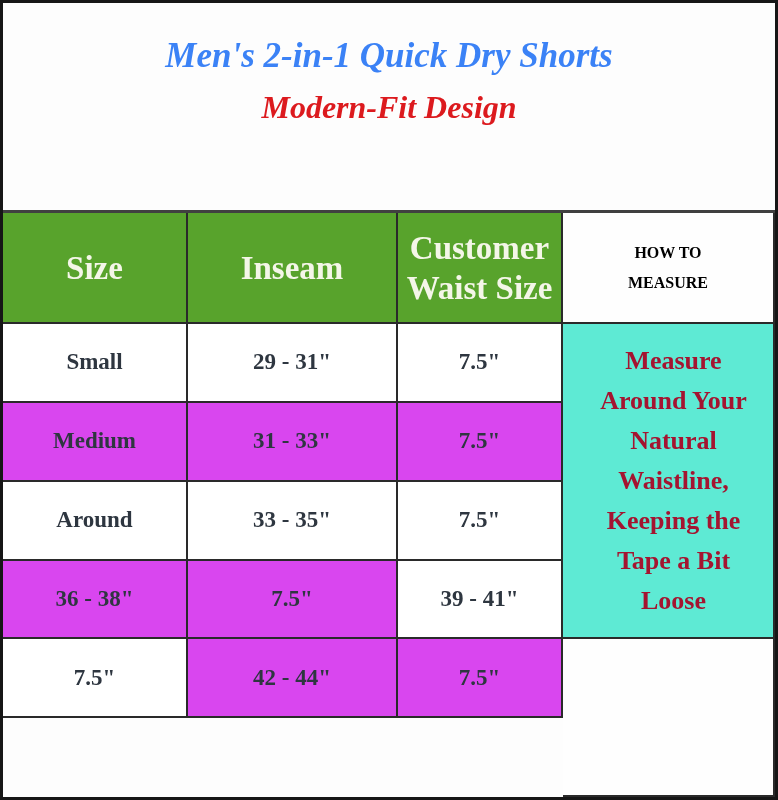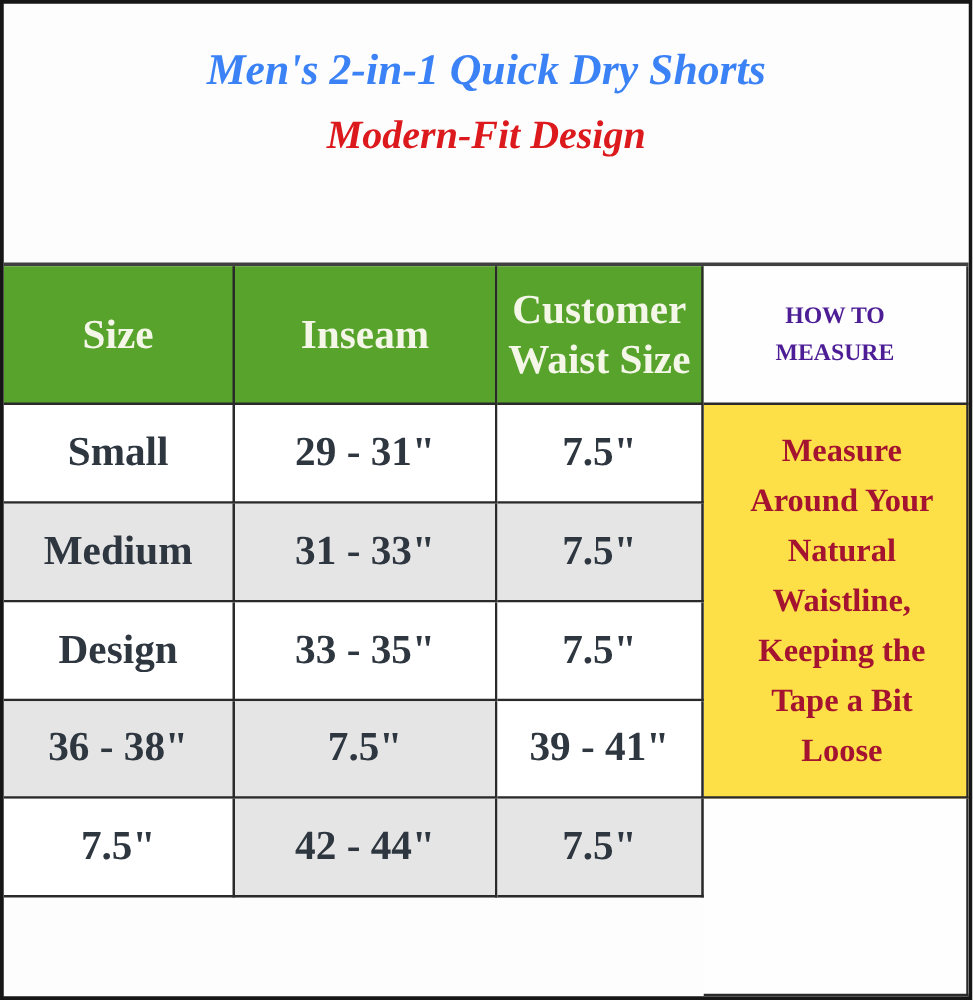--- a/index.html
+++ b/index.html
@@ -63,38 +63,38 @@
   .cell.hdr-green {
     background: #58a32c;
     color: #f4f6e8;
     font-size: 33px;
     font-weight: bold;
     line-height: 40px;
   }
   .cell.hdr-green .wrap { max-width: 185px; }
   .cell.hdr-measure {
     background: #fefefe;
-    color: #4c1d95;
-    font-size: 19px;
+    color: #000000;
+    font-size: 16px;
     font-weight: bold;
     line-height: 30px;
   }
   .cell.hdr-measure .wrap { max-width: 120px; }
 
   .cell.data {
-    font-size: 33px;
+    font-size: 23px;
     font-weight: bold;
     color: #2e3640;
   }
-  .cell.alt { background: #e5e5e5; }
+  .cell.alt { background: #d946ef; }
 
   .cell.note {
     grid-column: 4;
     grid-row: 2 / span 4;
-    background: #fde047;
+    background: #5eead4;
     color: #a41430;
     font-size: 26px;
     font-weight: bold;
     line-height: 40px;
     padding-left: 11px;
   }
   .cell.note .wrap { width: 165px; }
 
   .cell.blank {
     grid-column: 4;
@@ -134,21 +134,21 @@
     <div class="cell blank"></div>
 
     <div class="cell data">Small</div>
     <div class="cell data">29 - 31"</div>
     <div class="cell data">7.5"</div>
 
     <div class="cell data alt">Medium</div>
     <div class="cell data alt">31 - 33"</div>
     <div class="cell data alt">7.5"</div>
 
-    <div class="cell data">Design</div>
+    <div class="cell data">Around</div>
     <div class="cell data">33 - 35"</div>
     <div class="cell data">7.5"</div>
 
     <div class="cell data alt">36 - 38"</div>
     <div class="cell data alt">7.5"</div>
 
     <div class="cell data">39 - 41"</div>
     <div class="cell data">7.5"</div>
 
     <div class="cell data alt">42 - 44"</div>

